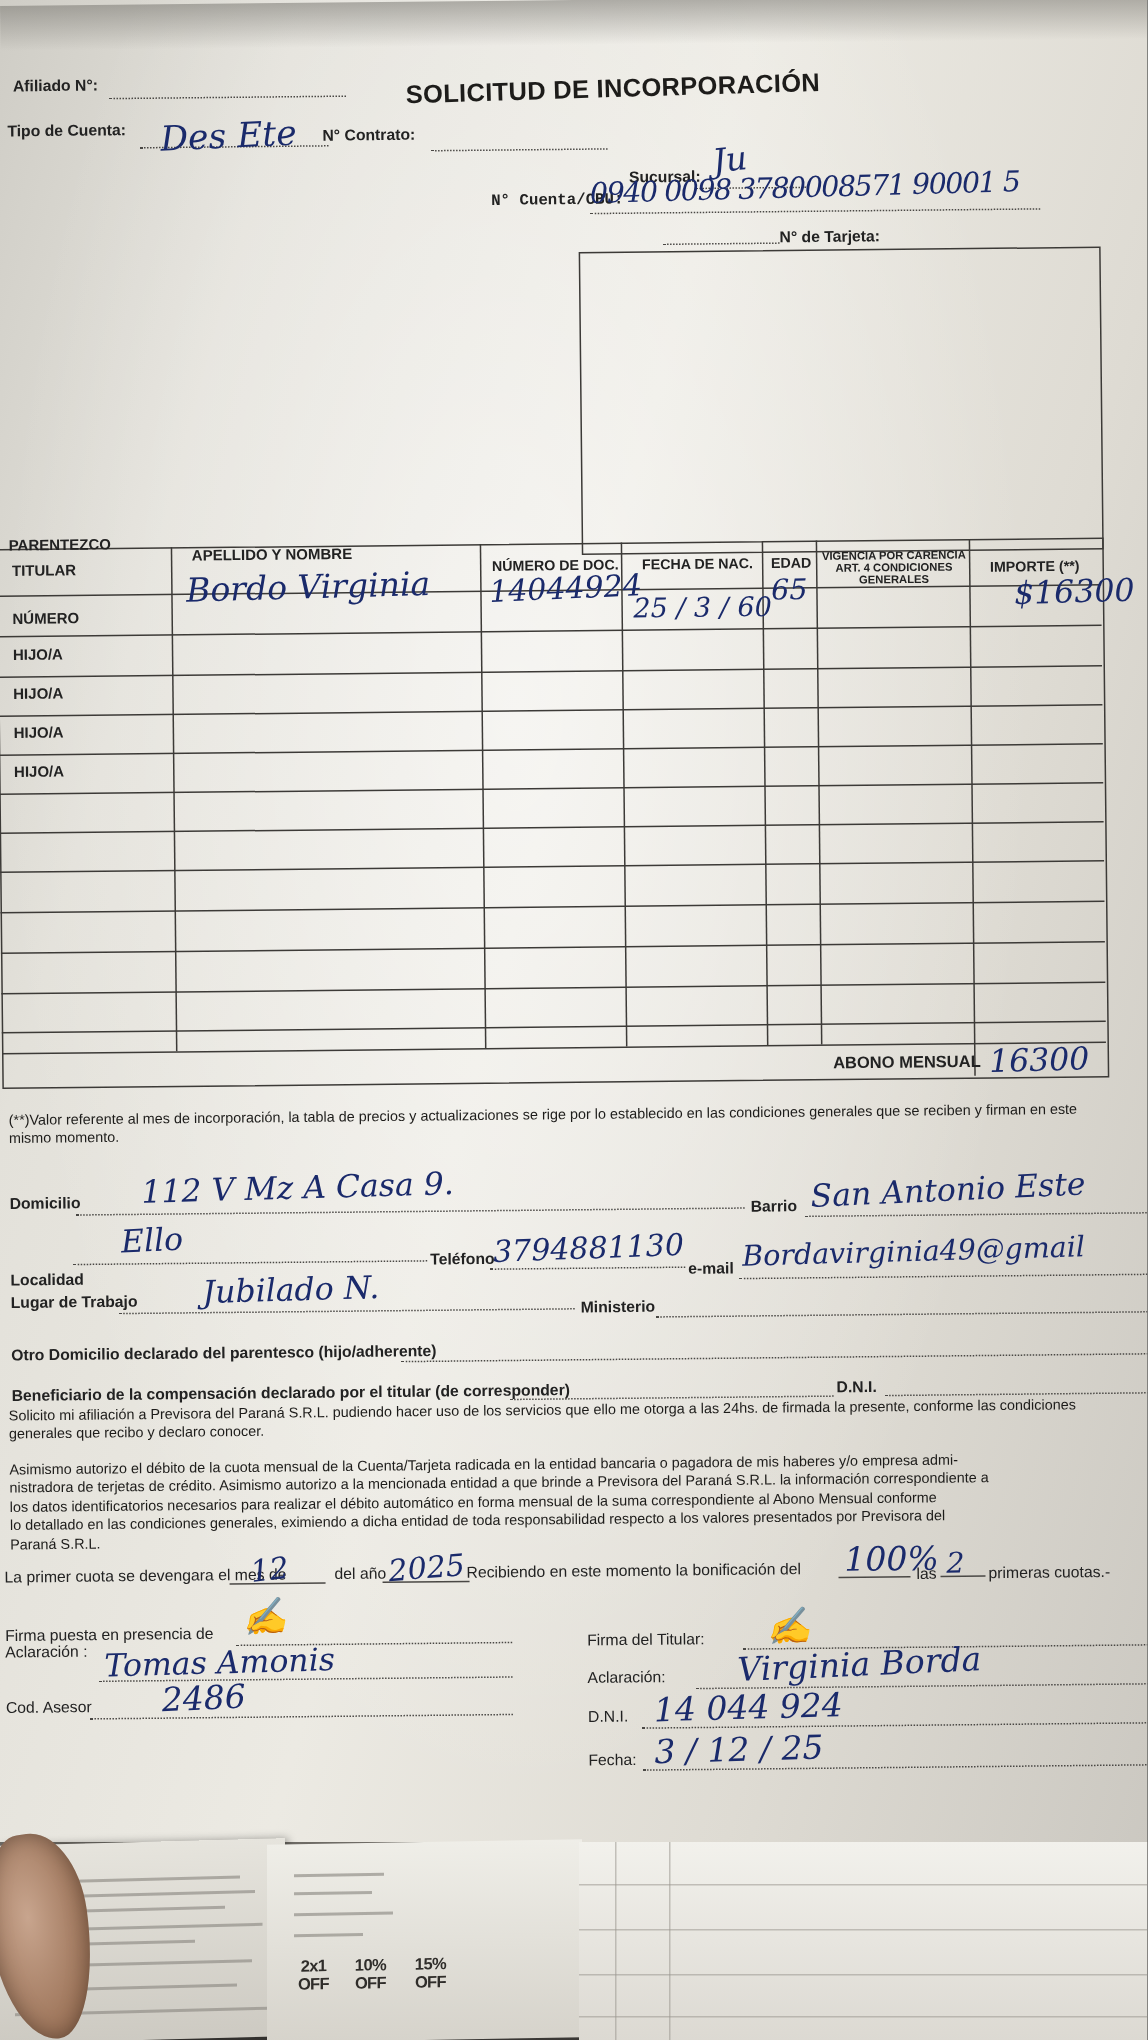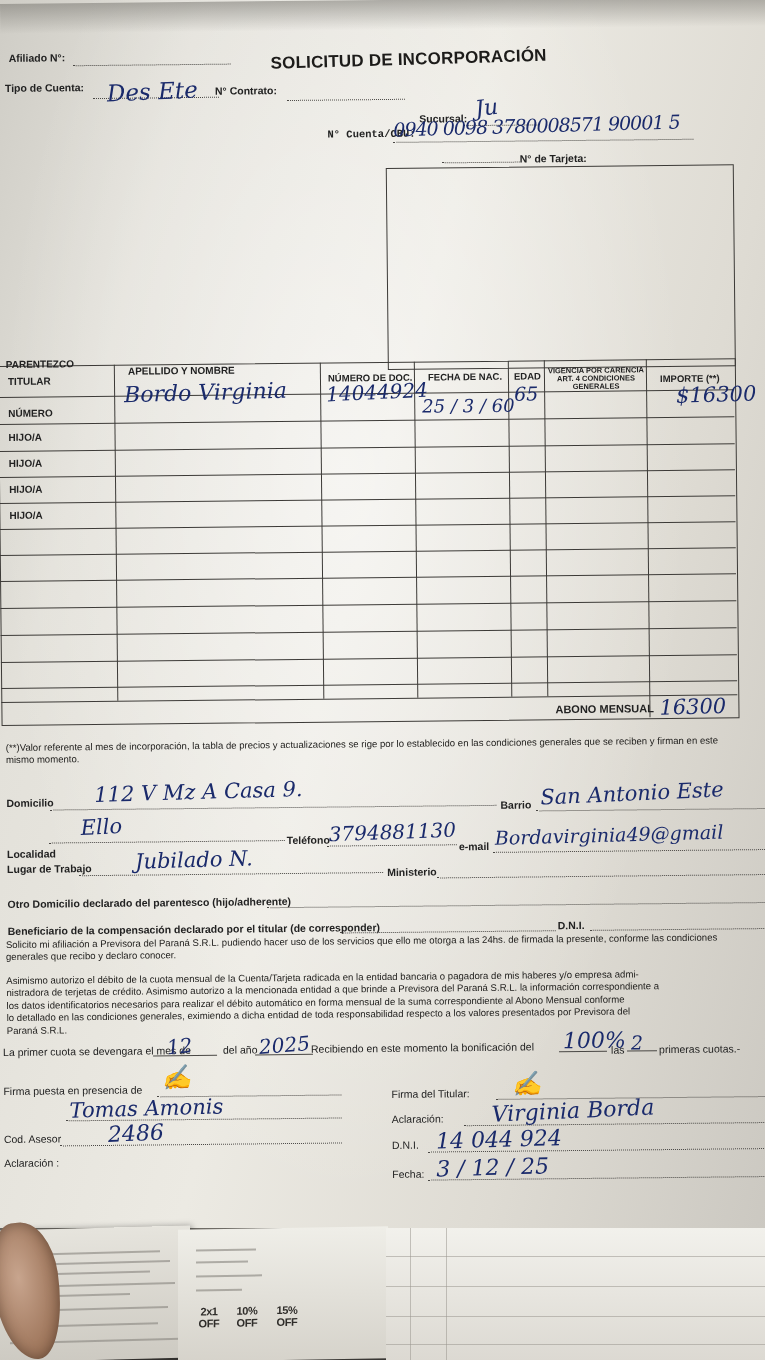--- a/index.html
+++ b/index.html
@@ -258,21 +258,21 @@
       <div class="hw" style="left:552px;top:1030px;font-size:22px;">100%</div>
       <div class="lbl" style="left:600px;top:1046px;">las</div>
       <div class="solid" style="left:616px;top:1053px;width:30px;"></div>
       <div class="hw" style="left:620px;top:1034px;font-size:19px;">2</div>
       <div class="lbl" style="left:648px;top:1046px;">primeras cuotas.-</div>
 
       <div class="lbl" style="left:-8px;top:1081px;">Firma puesta en presencia de</div>
       <div class="dots" style="left:146px;top:1094px;width:184px;"></div>
       <div class="hw" style="left:150px;top:1062px;font-size:24px;transform:rotate(-4deg);">✍</div>
 
-      <div class="lbl" style="left:-8px;top:1153px;">Aclaración :</div>
+      <div class="lbl" style="left:-8px;top:1092px;">Aclaración :</div>
       <div class="dots" style="left:54px;top:1117px;width:276px;"></div>
       <div class="hw" style="left:58px;top:1094px;font-size:21px;transform:rotate(-1deg);">Tomas Amonis</div>
 
       <div class="lbl" style="left:-8px;top:1129px;">Cod. Asesor</div>
       <div class="dots" style="left:48px;top:1142px;width:282px;"></div>
       <div class="hw" style="left:96px;top:1118px;font-size:22px;transform:rotate(-2deg);">2486</div>
 
       <div class="lbl" style="left:380px;top:1088px;">Firma del Titular:</div>
       <div class="dots" style="left:484px;top:1100px;width:282px;"></div>
       <div class="hw" style="left:500px;top:1072px;font-size:24px;transform:rotate(-3deg);">✍</div>

